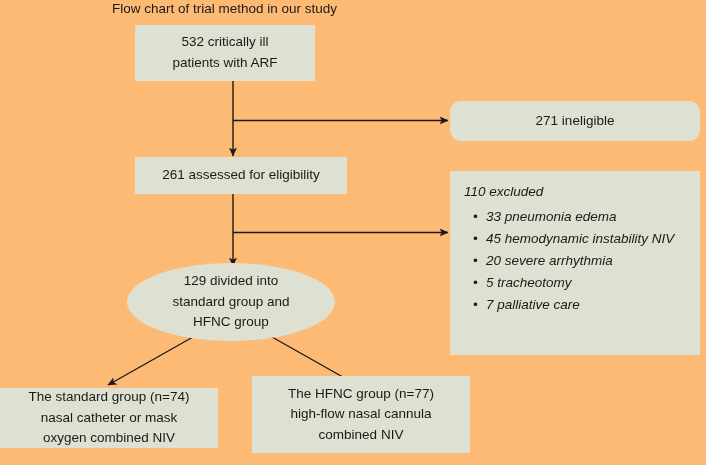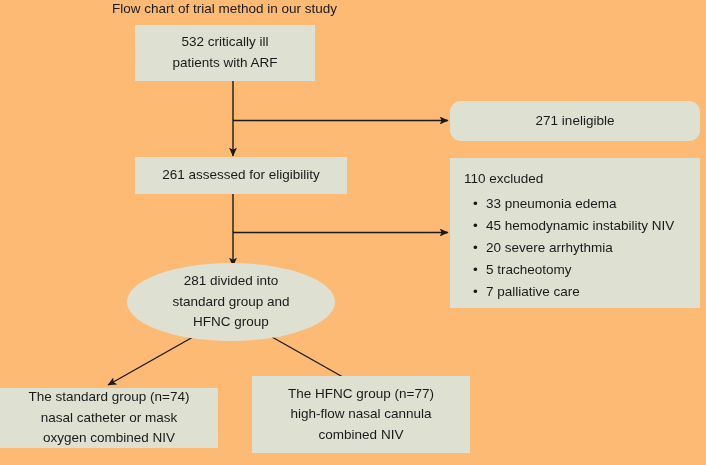--- a/index.html
+++ b/index.html
@@ -121,33 +121,33 @@
   </div>
 
   <div class="node" style="left:450px; top:101px; width:250px; height:40px;border-radius:11px;">
     <span class="line">271 ineligible</span>
   </div>
 
   <div class="node" style="left:135px; top:157px; width:212px; height:37px;">
     <span class="line">261 assessed for eligibility</span>
   </div>
 
-  <div class="node" id="excluded-box" style="left:450px; top:158px; width:250px; height:150px;">
+  <div class="node" id="excluded-box" style="left:450px; top:171px; width:250px; height:184px;font-style:italic;">
     <span class="heading">110 excluded</span>
     <ul>
       <li>33 pneumonia edema</li>
       <li>45 hemodynamic instability NIV</li>
       <li>20 severe arrhythmia</li>
       <li>5 tracheotomy</li>
       <li>7 palliative care</li>
     </ul>
   </div>
 
   <div class="node ellipse" style="left:127px; top:263px; width:208px; height:78px;">
-    <span class="line">281 divided into</span>
+    <span class="line">129 divided into</span>
     <span class="line">standard group and</span>
     <span class="line">HFNC group</span>
   </div>
 
   <div class="node" style="left:0px; top:388px; width:218px; height:60px;">
     <span class="line">The standard group (n=74)</span>
     <span class="line">nasal catheter or mask</span>
     <span class="line">oxygen combined NIV</span>
   </div>
 

